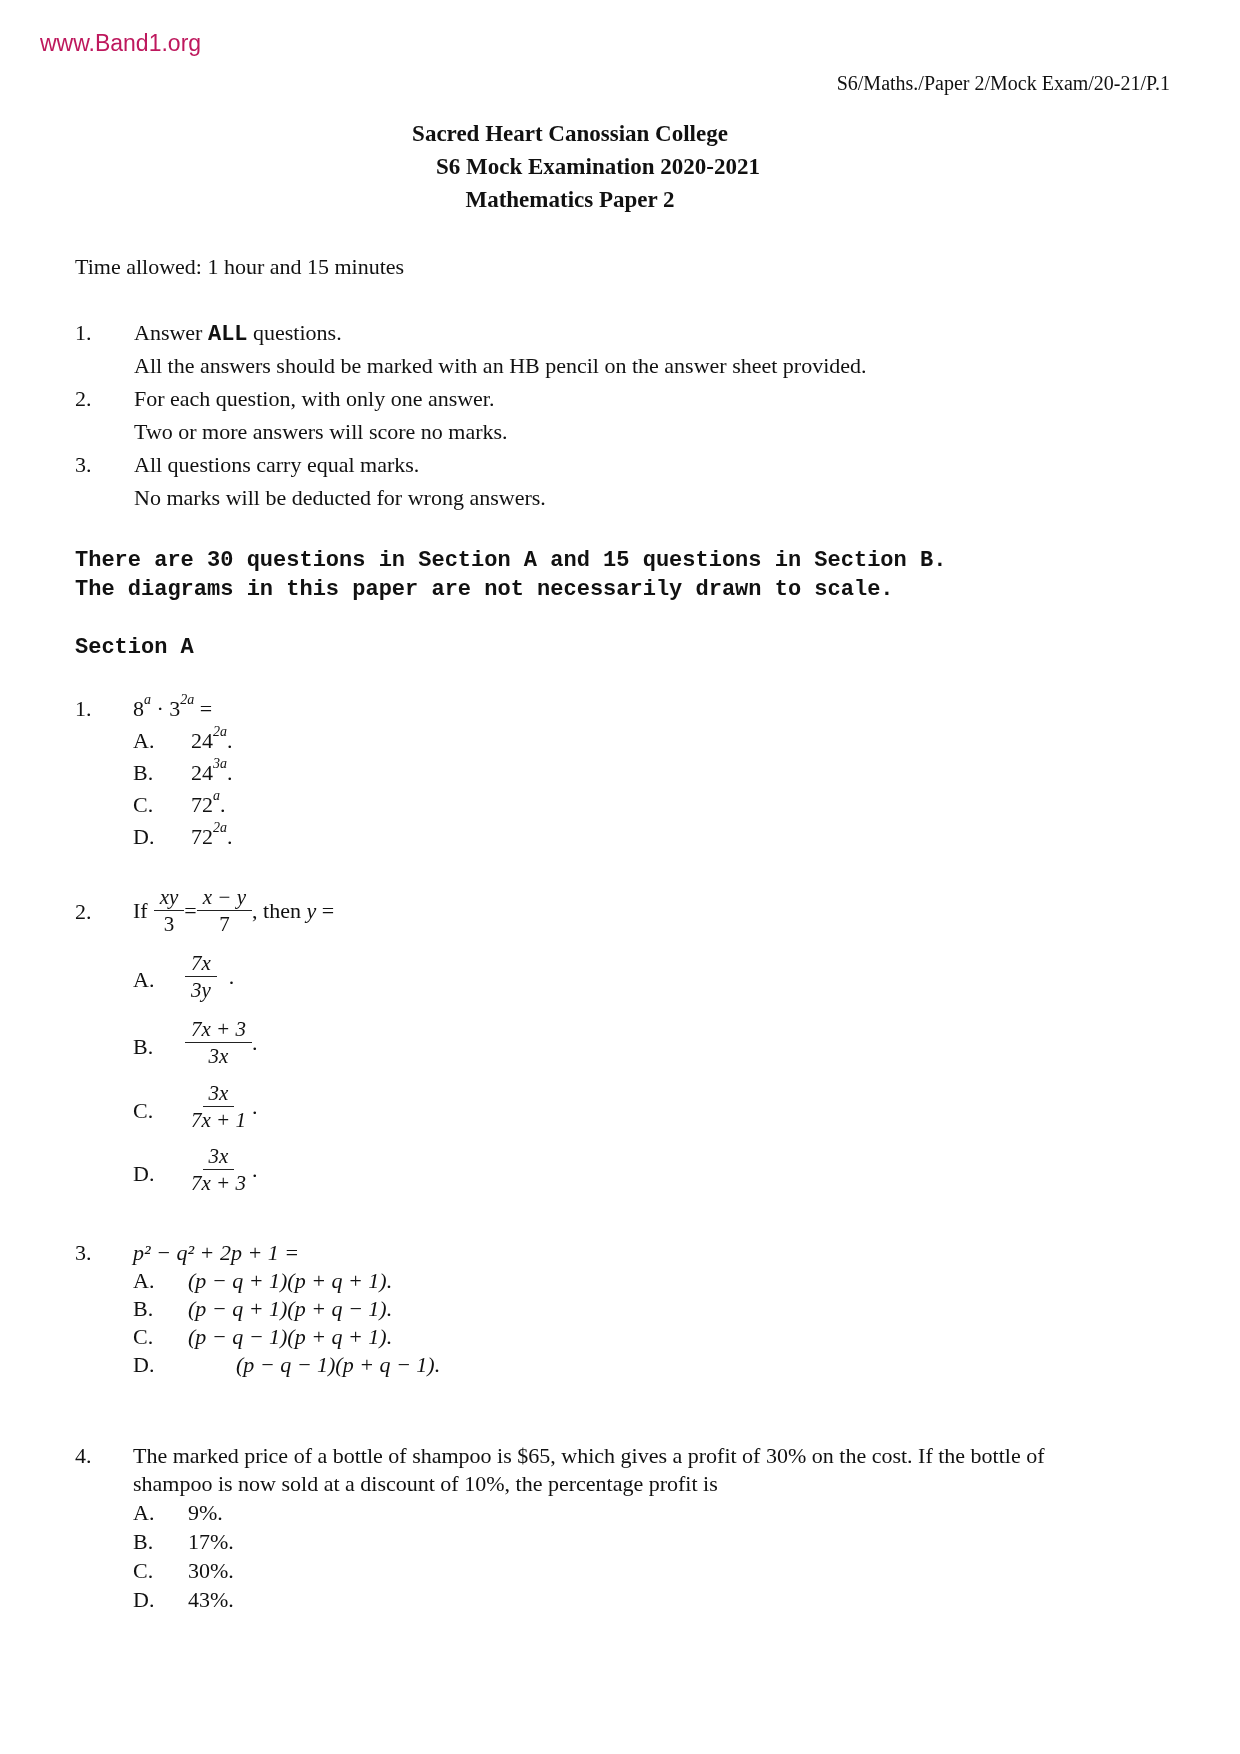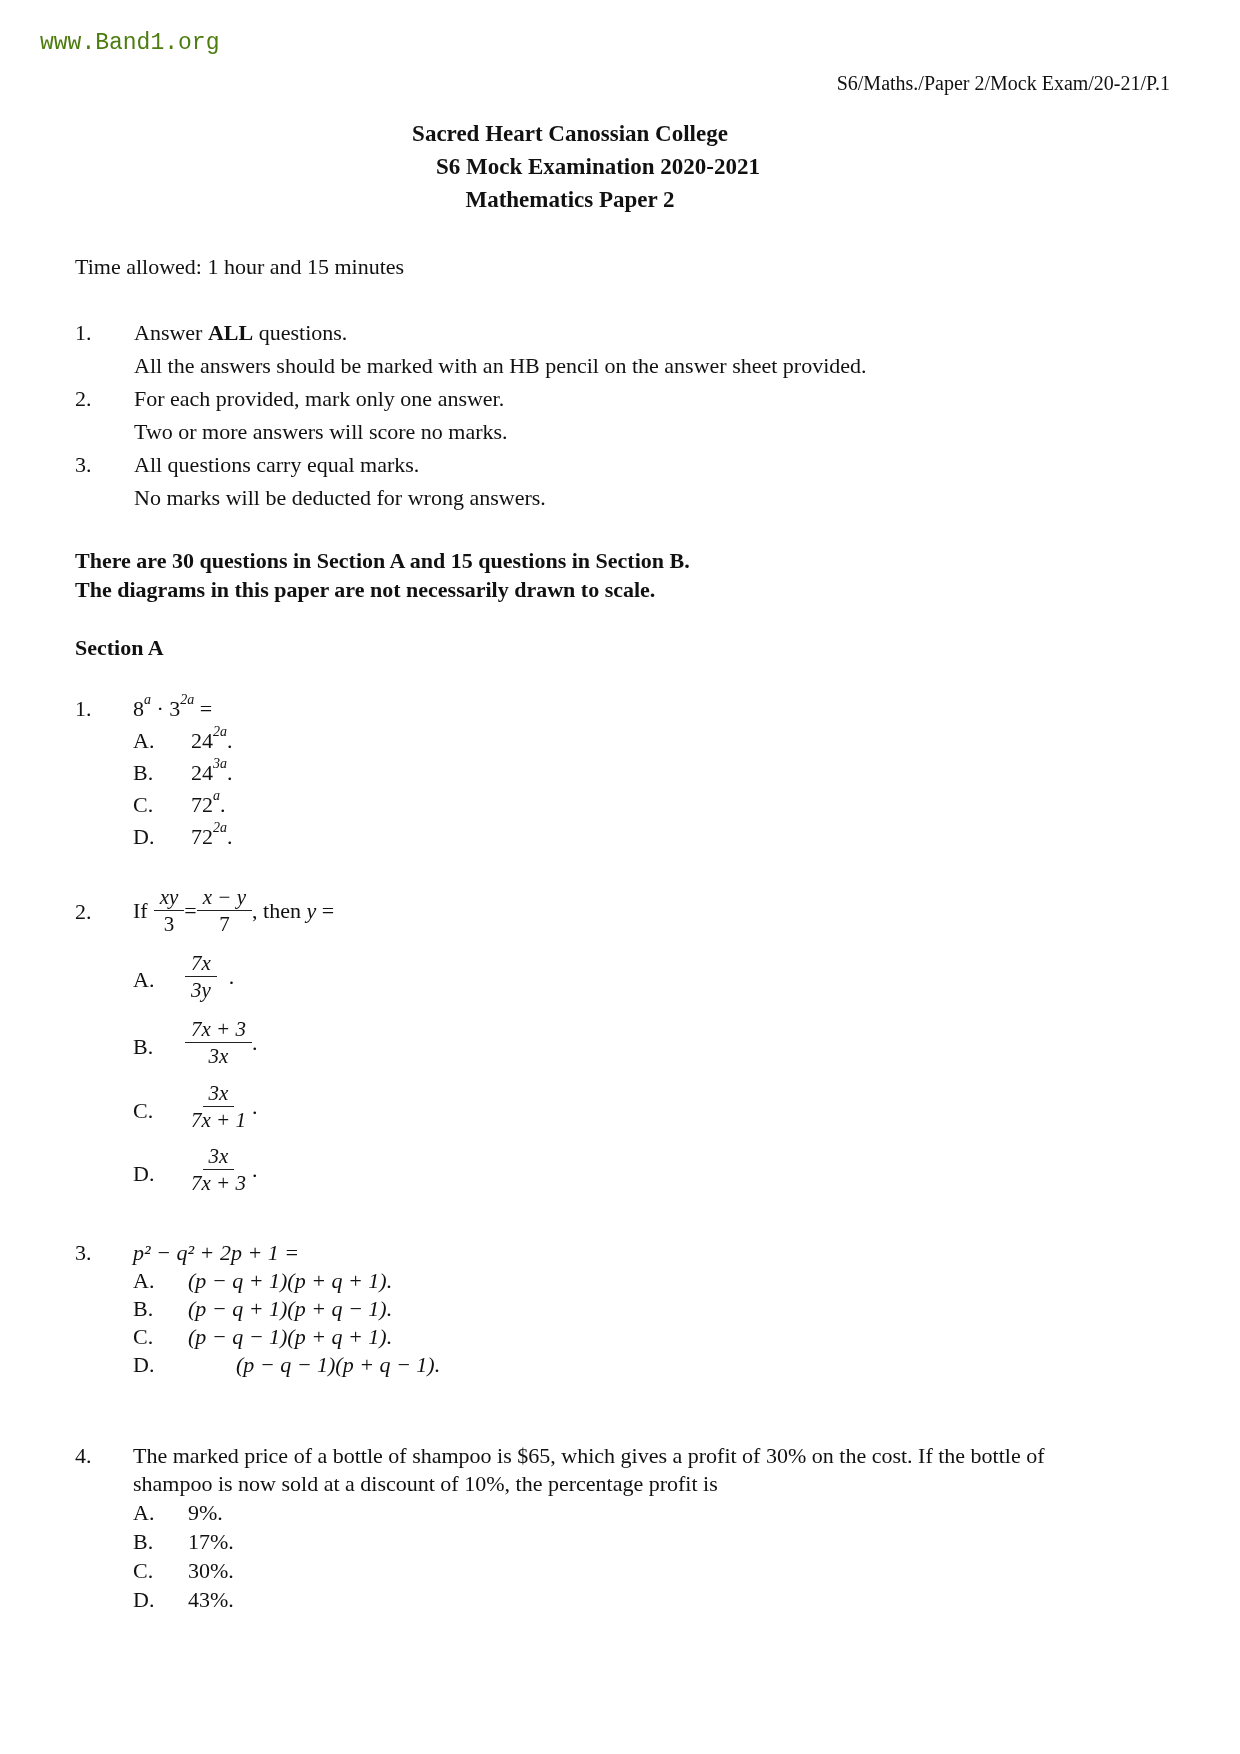--- a/index.html
+++ b/index.html
@@ -1,23 +1,23 @@
 <!DOCTYPE html>
 <html><head>
 <meta charset="utf-8">
 <style>
   html, body { margin:0; padding:0; background:#ffffff; }
   body { width:1240px; height:1754px; position:relative; overflow:hidden;
          font-family:"Liberation Serif", "DejaVu Serif", serif; color:#111; }
   .abs { position:absolute; white-space:nowrap; }
-  .site { left:40px; top:30px; font-family:Liberation Mono, monospace; font-size:23px; color:#4d7c0f; }
+  .site { left:40px; top:30px; font-family:Liberation Sans, sans-serif; font-size:23px; color:#be185d; }
   .ref { right:70px; top:72px; font-size:20px; }
   .title { left:0; width:1140px; text-align:center; font-weight:bold; font-size:23px; }
   .txt { font-size:22px; }
-  .bold { font-weight:bold; }
+  .bold { font-weight:bold;font-family:Liberation Mono, monospace; }
   .num { font-size:22px; }
   .opt-l { font-size:22px; }
   sup { font-size:14px; font-style:italic; vertical-align:top; position:relative; top:-4px; }
   i { font-style:italic; }
   .frac { display:inline-flex; flex-direction:column; align-items:center; vertical-align:middle; font-size:21px; line-height:1.25; }
   .frac .n { padding:0 6px; border-bottom:1.5px solid #222; }
   .frac .d { padding:0 6px; }
 </style>
 </head>
 <body>
@@ -30,21 +30,21 @@
 <div class="abs title" style="top:187px;">Mathematics Paper 2</div>
 
 <div class="abs txt" style="left:75px; top:254px;">Time allowed: 1 hour and 15 minutes</div>
 
 <div>
   <div class="abs num" style="left:75px; top:320px;">1.</div>
   <div class="abs txt" style="left:134px; top:320px;"><span>Answer </span><span class="bold">ALL</span><span> questions.</span></div>
   <div class="abs txt" style="left:134px; top:353px;">All the answers should be marked with an HB pencil on the answer sheet provided.</div>
 
   <div class="abs num" style="left:75px; top:386px;">2.</div>
-  <div class="abs txt" style="left:134px; top:386px;">For each provided, mark only one answer.</div>
+  <div class="abs txt" style="left:134px; top:386px;">For each question, with only one answer.</div>
   <div class="abs txt" style="left:134px; top:419px;">Two or more answers will score no marks.</div>
 
   <div class="abs num" style="left:75px; top:452px;">3.</div>
   <div class="abs txt" style="left:134px; top:452px;">All questions carry equal marks.</div>
   <div class="abs txt" style="left:134px; top:485px;">No marks will be deducted for wrong answers.</div>
 </div>
 
 <div class="abs txt bold" style="left:75px; top:548px;">There are 30 questions in Section A and 15 questions in Section B.</div>
 <div class="abs txt bold" style="left:75px; top:577px;">The diagrams in this paper are not necessarily drawn to scale.</div>
 

